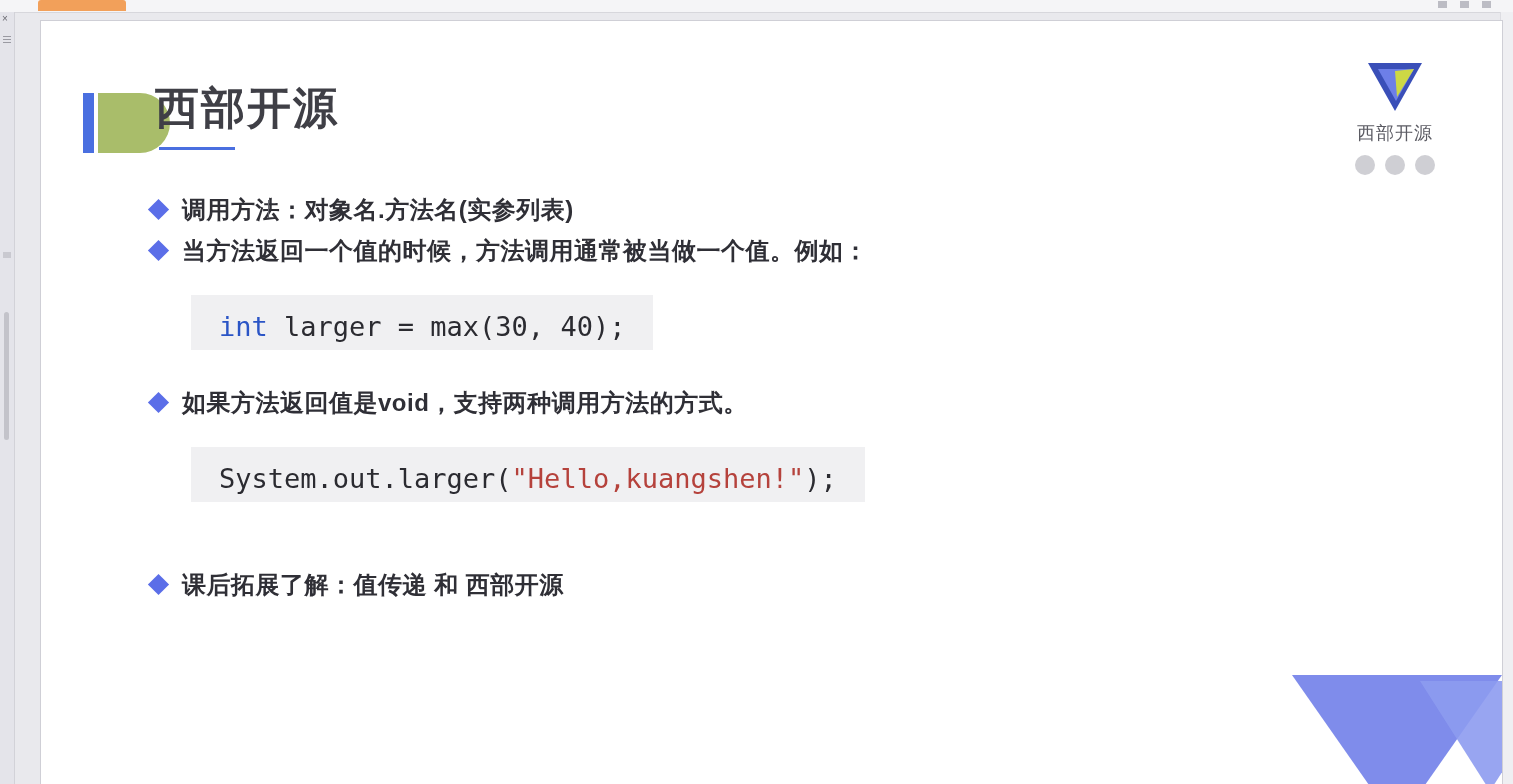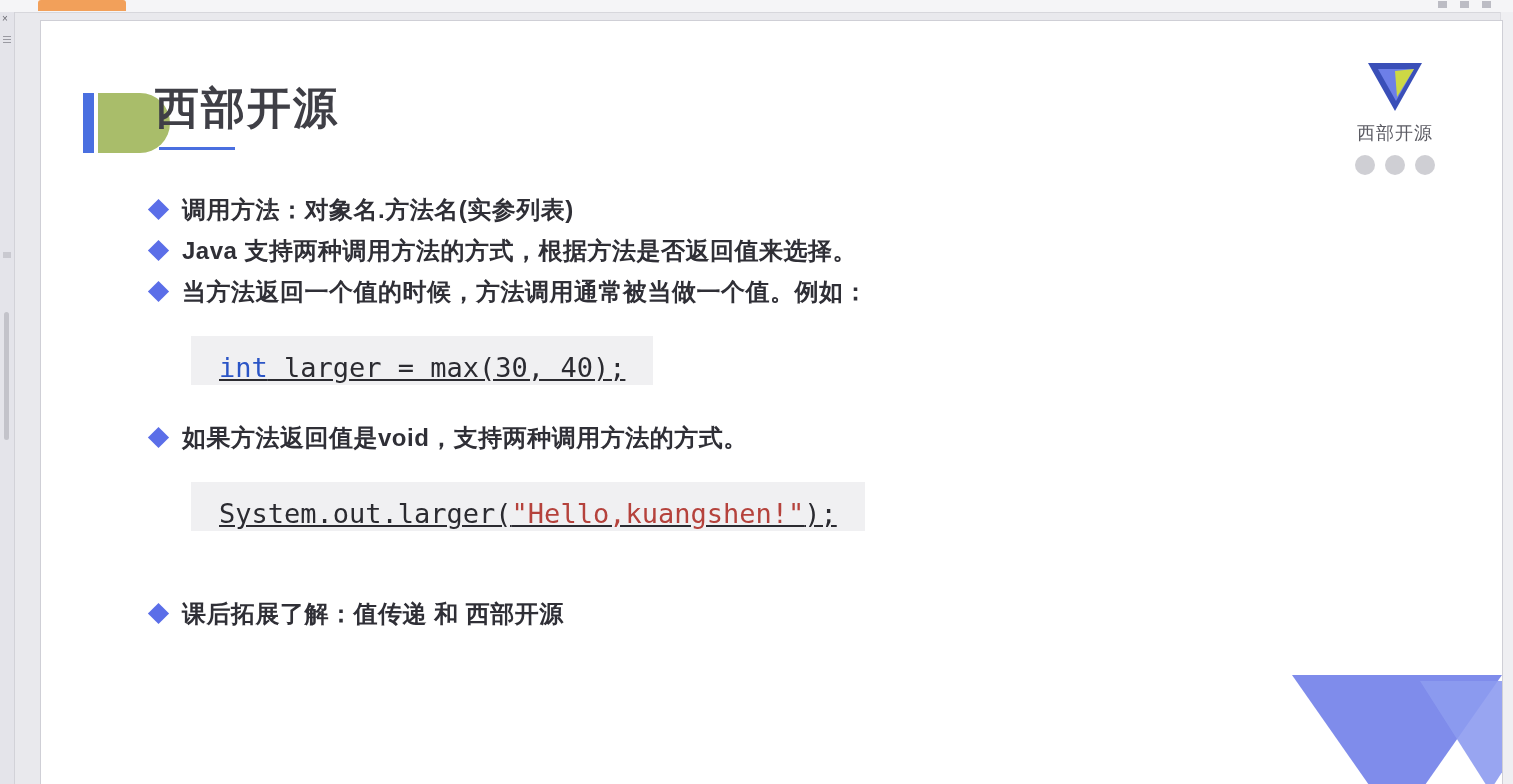--- a/index.html
+++ b/index.html
@@ -189,27 +189,26 @@
     font-weight: 700;
     color: #2f2f36;
     line-height: 34px;
     letter-spacing: .5px;
   }
 
   .code-box {
     margin: 20px 0 22px 40px;
     background: #f0f0f2;
     display: inline-block;
-    padding: 16px 28px 2px 28px;
+    padding: 16px 28px 8px 28px;
     font-family: "DejaVu Sans Mono", monospace;
     font-size: 27px;
     color: #2b2b31;
     letter-spacing: 0px;
     white-space: pre;
-    text-decoration: underline;
   }
   .code-kw { color: #2b55c6; }
   .code-str { color: #b5423c; }
 
   .gap-1 { height: 14px; }
   .gap-2 { height: 44px; }
 
   
   .deco-tri {
     position: absolute;
@@ -281,24 +280,20 @@
       </div>
     </div>
 
     <div class="bullets">
 
       <div class="bullet-row">
         <span class="diamond"></span>
         <span class="bullet-text">调用方法：对象名.方法名(实参列表)</span>
       </div>
 
-      <div class="bullet-row">
-        <span class="diamond"></span>
-        <span class="bullet-text">Java 支持两种调用方法的方式，根据方法是否返回值来选择。</span>
-      </div>
 
       <div class="bullet-row">
         <span class="diamond"></span>
         <span class="bullet-text">当方法返回一个值的时候，方法调用通常被当做一个值。例如：</span>
       </div>
 
       <div class="code-box"><span class="code-kw">int</span><span> larger = max(30, 40);</span></div>
 
       <div class="gap-1"></div>
 

